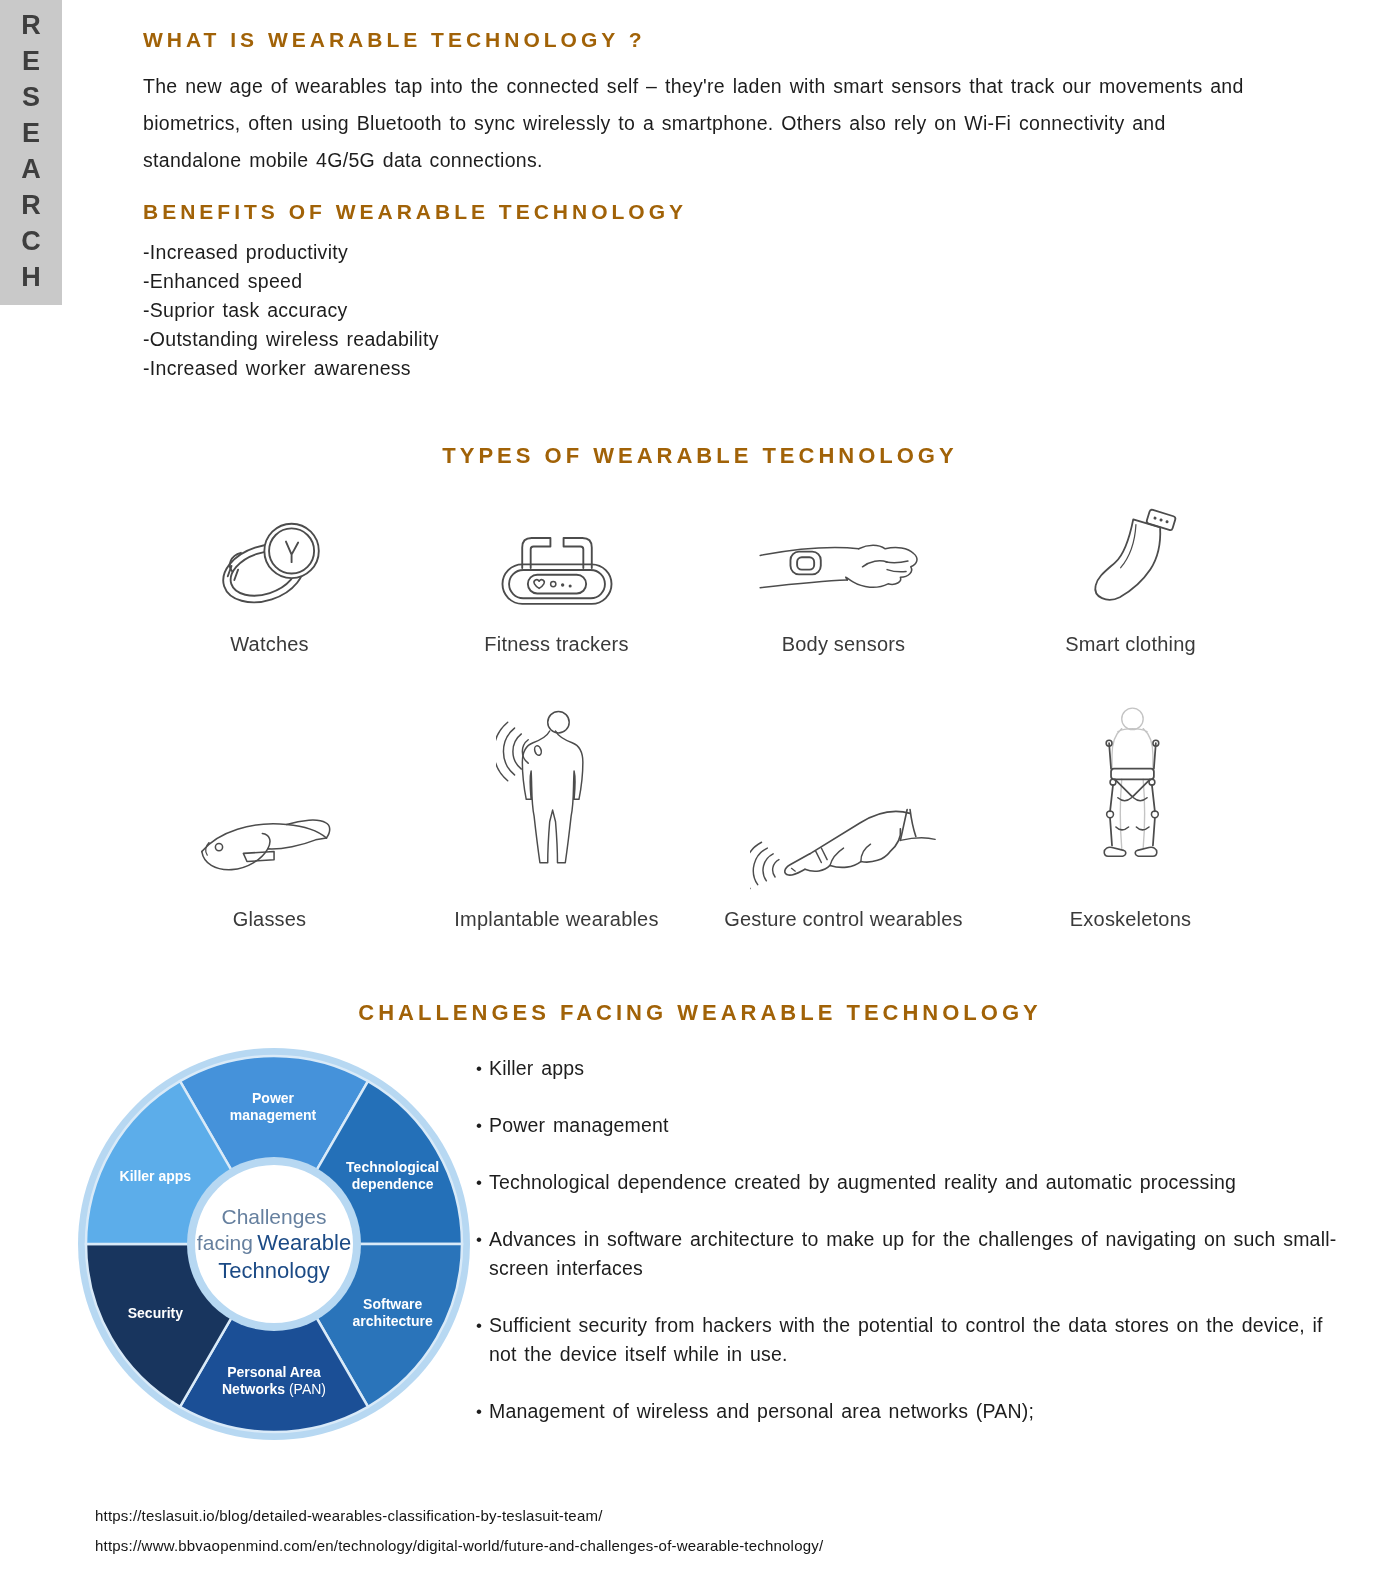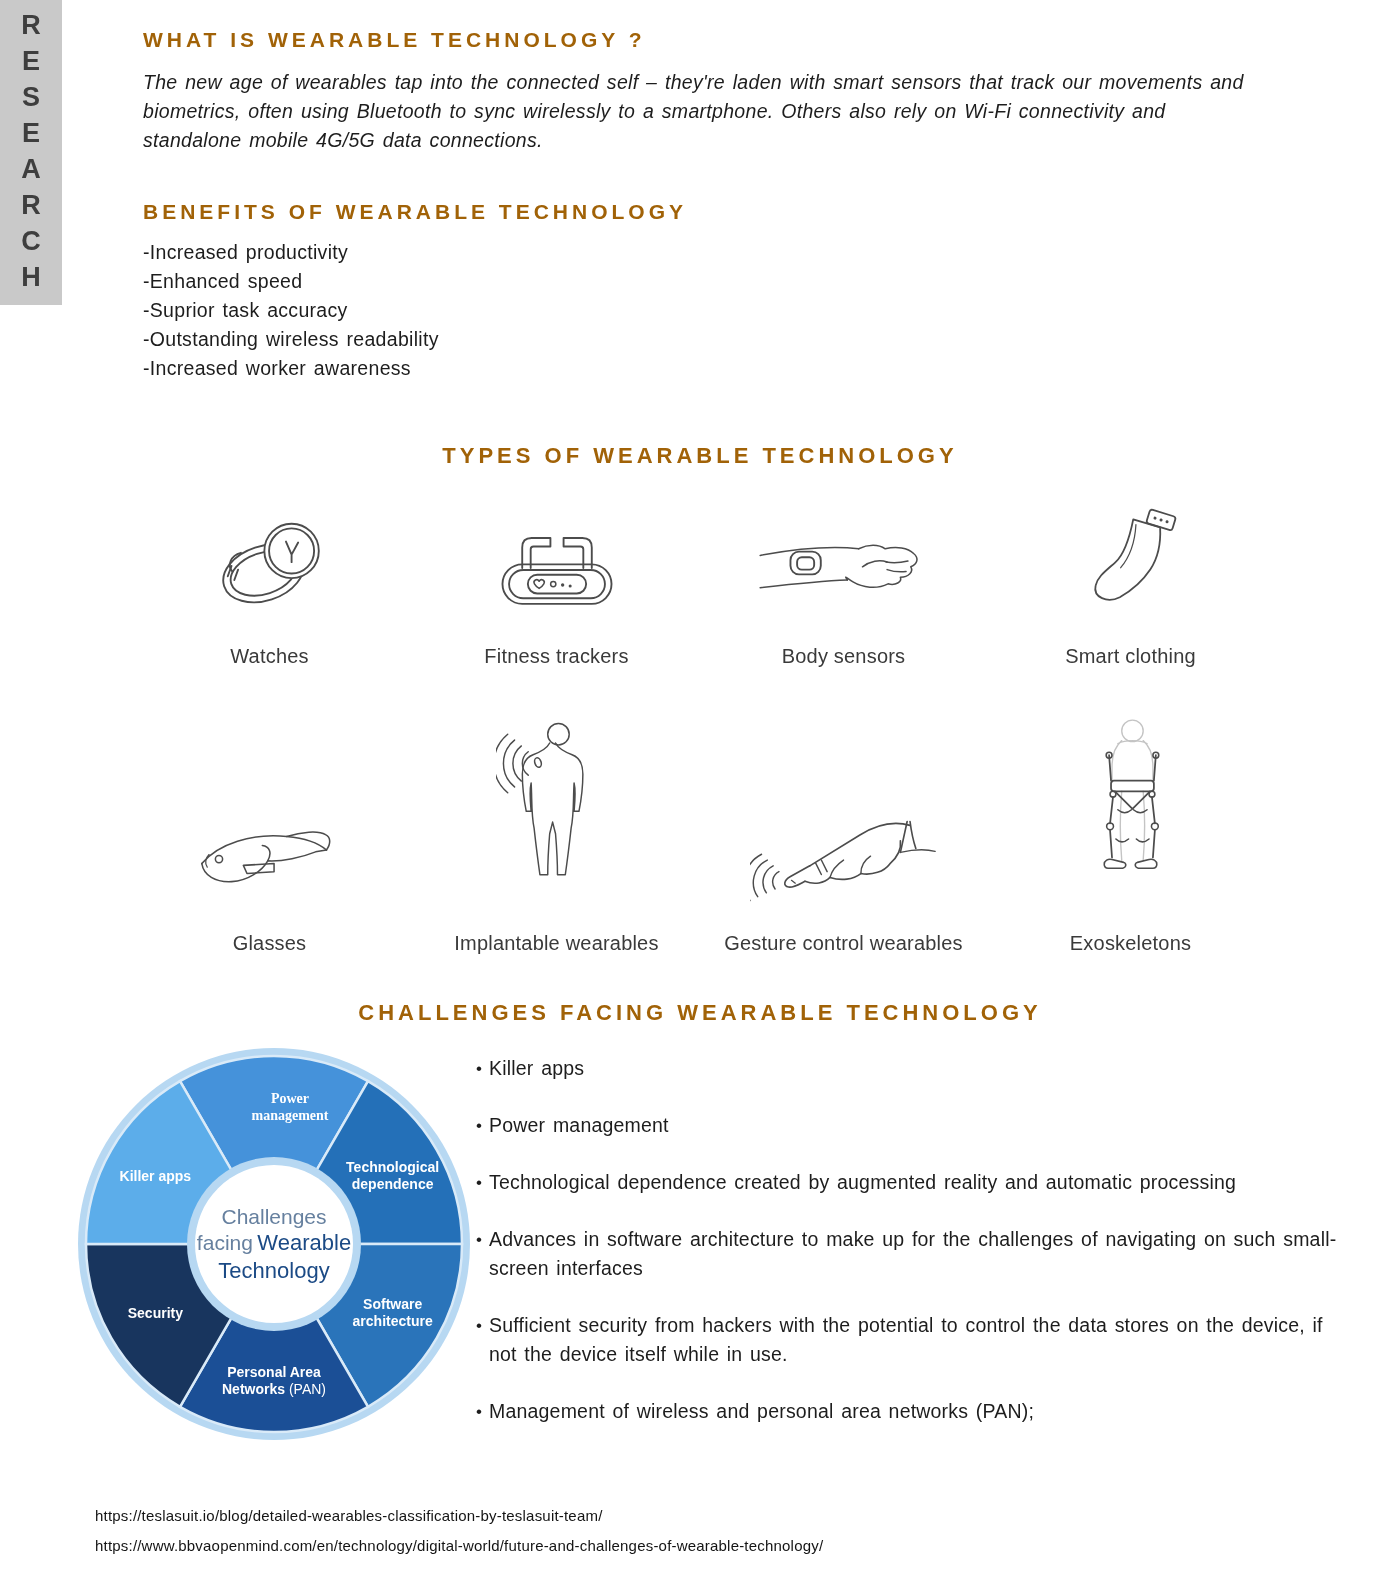--- a/index.html
+++ b/index.html
@@ -16,40 +16,40 @@
   .research-letter{font-weight:700;font-size:27px;color:#3e3e3e;line-height:1;}
 
   
   .h-gray{
     font-weight:700;color:#a16207;letter-spacing:4px;font-size:21px;margin:0;
   }
   .h-center{text-align:center;font-size:22px;}
 
   .sec-what{position:absolute;left:143px;top:28px;width:1130px;}
   .sec-what p{
-    margin:16px 0 0 0;font-size:19.5px;line-height:29px;color:#1d1d1d;
-    letter-spacing:0.3px;word-spacing:2px;width:1120px;font-style:italic;
+    margin:16px 0 0 0;font-size:19.5px;line-height:37px;color:#1d1d1d;
+    letter-spacing:0.3px;word-spacing:2px;width:1120px;
   }
 
   .sec-benefits{position:absolute;left:143px;top:200px;width:600px;}
   .benefits-list{list-style:none;margin:14px 0 0 0;padding:0;}
   .benefits-list li{
     font-size:19.5px;line-height:29px;letter-spacing:0.3px;word-spacing:2px;color:#1d1d1d;
   }
 
   .sec-types{position:absolute;left:0;top:443px;width:1400px;}
   .types-grid{
     display:flex;justify-content:center;margin-top:36px;
   }
   .type-cell{width:287px;display:flex;flex-direction:column;align-items:center;}
   .icon-box{display:flex;align-items:flex-end;justify-content:center;}
   .row1 .icon-box{height:112px;}
   .row2 .icon-box{height:212px;}
   .type-label{
-    margin-top:28px;font-size:20px;color:#3a3a3a;letter-spacing:0.2px;text-align:center;
+    margin-top:16px;font-size:20px;color:#3a3a3a;letter-spacing:0.2px;text-align:center;
   }
   .row2{margin-top:24px;}
   .lineart{stroke:#4c4c4c;fill:none;stroke-width:2;stroke-linecap:round;stroke-linejoin:round;}
   .lineart .faint{stroke:#c4c4c4;}
   .lineart .filldot{fill:#4c4c4c;stroke:none;}
   .lineart .whitefill{fill:#ffffff;}
 
   .sec-challenges-heading{position:absolute;left:0;top:1000px;width:1400px;}
 
   
@@ -265,21 +265,21 @@
         <path d="M290,33.18722408852554 A188,188 0 0 0 102.00000000000004,33.18722408852551 L155.00000000000003,124.98591688967602 A82,82 0 0 1 237,124.98591688967603 Z" fill="#4592da" stroke="#d9eaf8" stroke-width="2.5"></path>
         <path d="M384,196 A188,188 0 0 0 290,33.18722408852554 L237,124.98591688967603 A82,82 0 0 1 278,196 Z" fill="#2470b8" stroke="#d9eaf8" stroke-width="2.5"></path>
         <path d="M290,358.81277591147443 A188,188 0 0 0 384,196.00000000000006 L278,196.00000000000003 A82,82 0 0 1 237,267.01408311032395 Z" fill="#2a74ba" stroke="#d9eaf8" stroke-width="2.5"></path>
         <path d="M101.99999999999991,358.81277591147443 A188,188 0 0 0 290,358.81277591147443 L237,267.01408311032395 A82,82 0 0 1 154.99999999999997,267.01408311032395 Z" fill="#1b4f96" stroke="#d9eaf8" stroke-width="2.5"></path>
         <path d="M8,195.99999999999997 A188,188 0 0 0 101.99999999999991,358.81277591147443 L154.99999999999997,267.01408311032395 A82,82 0 0 1 114,196 Z" fill="#18355e" stroke="#d9eaf8" stroke-width="2.5"></path>
         <path d="M102.00000000000004,33.18722408852551 A188,188 0 0 0 8,195.99999999999997 L114,196 A82,82 0 0 1 155.00000000000003,124.98591688967602 Z" fill="#5cadea" stroke="#d9eaf8" stroke-width="2.5"></path>
         <circle cx="196" cy="196" r="87" fill="#b7d8f2"></circle>
         <circle cx="196" cy="196" r="79" fill="#ffffff"></circle>
       </svg>
     <div class="donut-labels">
-        <div class="donut-label" style="left: 212px; top: 59px; font-family: Liberation Serif, serif;">
+        <div class="donut-label" style="left: 195px; top: 59px;">
           <div>Power</div>
           <div>management</div>
         </div>
         <div class="donut-label" style="left: 314.645px; top: 127.5px;">
           <div>Technological</div>
           <div>dependence</div>
         </div>
         <div class="donut-label" style="left: 314.645px; top: 264.5px;">
           <div>Software</div>
           <div>architecture</div>

